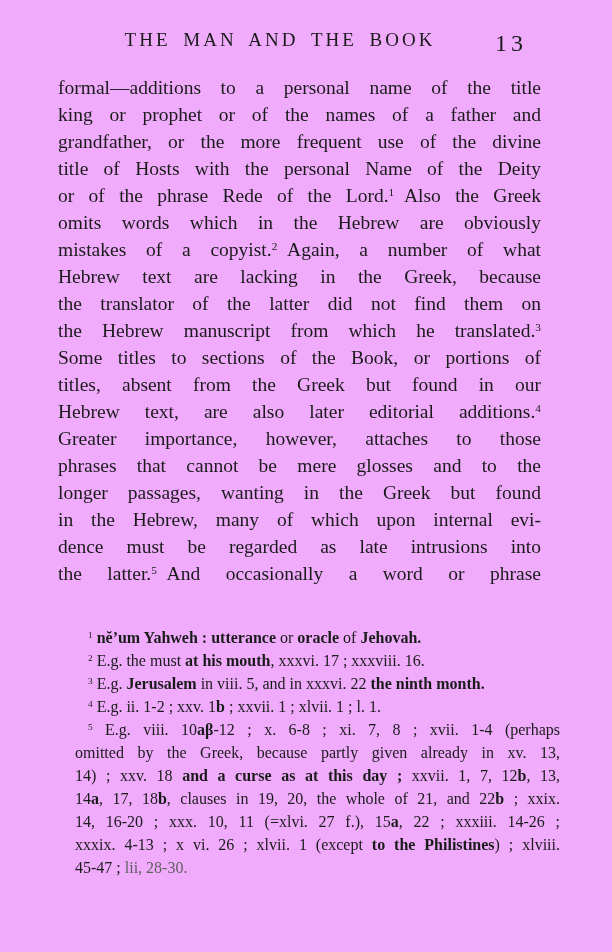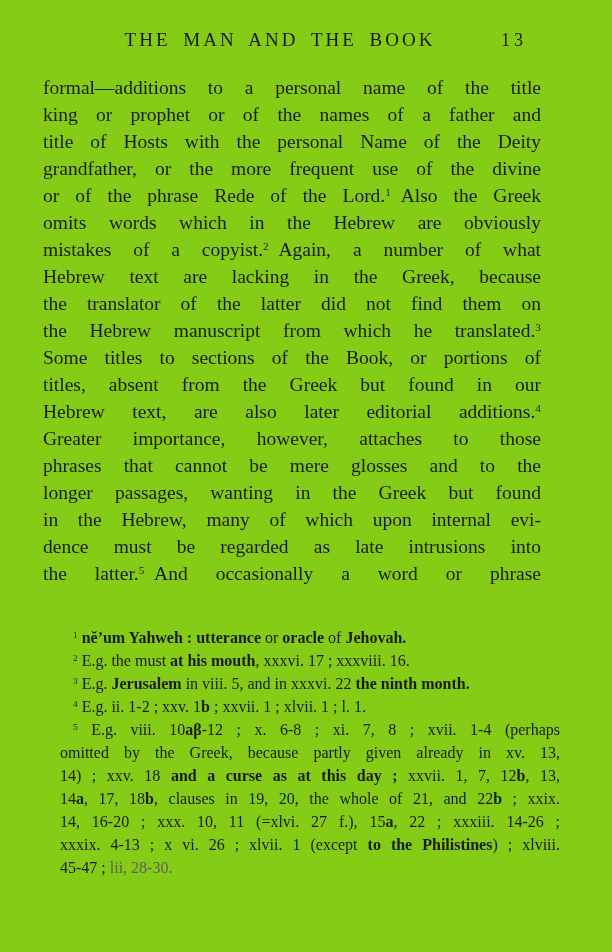--- a/index.html
+++ b/index.html
@@ -1,20 +1,20 @@
 <!DOCTYPE html>
 <html><head>
 <meta charset="utf-8">
 <style>
   html, body { margin: 0; padding: 0; background: #ffffff; }
   .page {
     position: relative;
     width: 612px;
     height: 952px;
-    background: #84cc16;
+    background: #f0abfc;
     font-family: "Liberation Serif", serif;
     color: #1b1b1b;
     overflow: hidden;
   }
   .header {
     position: absolute;
     top: 29px;
     left: 43px;
     width: 498px;
     height: 24px;
@@ -25,40 +25,40 @@
     font-size: 19px;
     letter-spacing: 3px;
     word-spacing: 5px;
     transform: translateX(-12px);
     white-space: nowrap;
   }
   .page-number {
     position: absolute;
     right: 14px;
     top: 1px;
-    font-size: 18px;
+    font-size: 24px;
     letter-spacing: 4px;
   }
   .body-text {
     position: absolute;
     top: 74px;
     left: 43px;
     width: 498px;
     font-size: 19.5px;
     line-height: 27px;
   }
   .footnotes {
     position: absolute;
     top: 626px;
     left: 60px;
     width: 500px;
     font-size: 16px;
     line-height: 23px;
   }
-  .tline { white-space: nowrap; }
+  .tline { white-space: nowrap; margin-left: 15px; }
   .tline.just {
     white-space: normal;
     text-align: justify;
     text-align-last: justify;
   }
   .footnote .tline:first-child { text-indent: 13px; }
   .it { }
   .footnotes .it { font-weight: 600; }
   .faint { color: #5f5f5f; }
   sup {
@@ -75,22 +75,22 @@
 <div class="page">
 
   <div class="header">
     <span class="running-title">THE MAN AND THE BOOK</span>
     <span class="page-number">13</span>
   </div>
 
   <div class="body-text">
       <div class="tline just"><span>formal—additions to a personal name of the title</span></div>
       <div class="tline just"><span class="it">king</span><span> or </span><span class="it">prophet</span><span> or of the names of a father and</span></div>
+      <div class="tline just"><span>grandfather, or the more frequent use of the divine</span></div>
       <div class="tline just"><span>title </span><span class="it">of Hosts</span><span> with the personal Name of the Deity</span></div>
-      <div class="tline just"><span>grandfather, or the more frequent use of the divine</span></div>
       <div class="tline just"><span>or of the phrase </span><span class="it">Rede of the Lord.</span><sup>1</sup><span> Also the Greek</span></div>
       <div class="tline just"><span>omits words which in the Hebrew are obviously</span></div>
       <div class="tline just"><span>mistakes of a copyist.</span><sup>2</sup><span> Again, a number of what</span></div>
       <div class="tline just"><span>Hebrew text are lacking in the Greek, because</span></div>
       <div class="tline just"><span>the translator of the latter did not find them on</span></div>
       <div class="tline just"><span>the Hebrew manuscript from which he translated.</span><sup>3</sup></div>
       <div class="tline just"><span>Some titles to sections of the Book, or portions of</span></div>
       <div class="tline just"><span>titles, absent from the Greek but found in our</span></div>
       <div class="tline just"><span>Hebrew text, are also later editorial additions.</span><sup>4</sup></div>
       <div class="tline just"><span>Greater importance, however, attaches to those</span></div>

